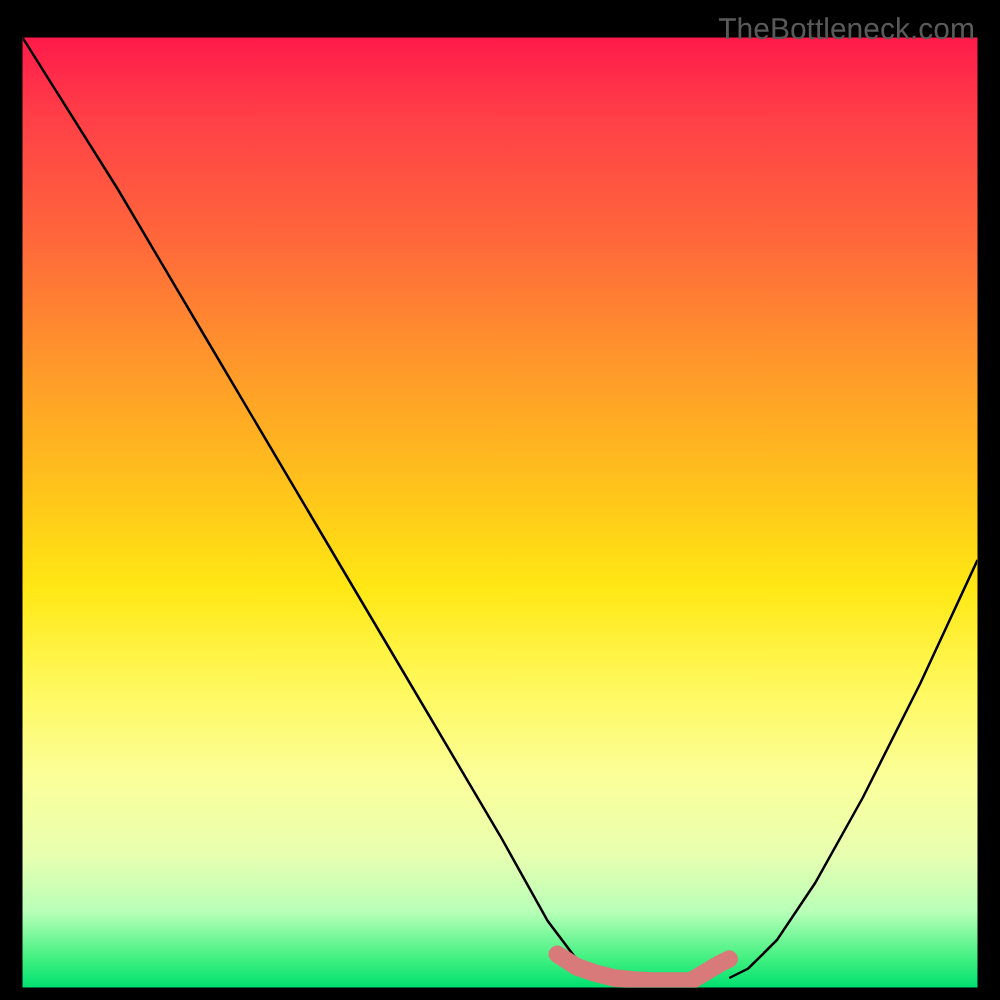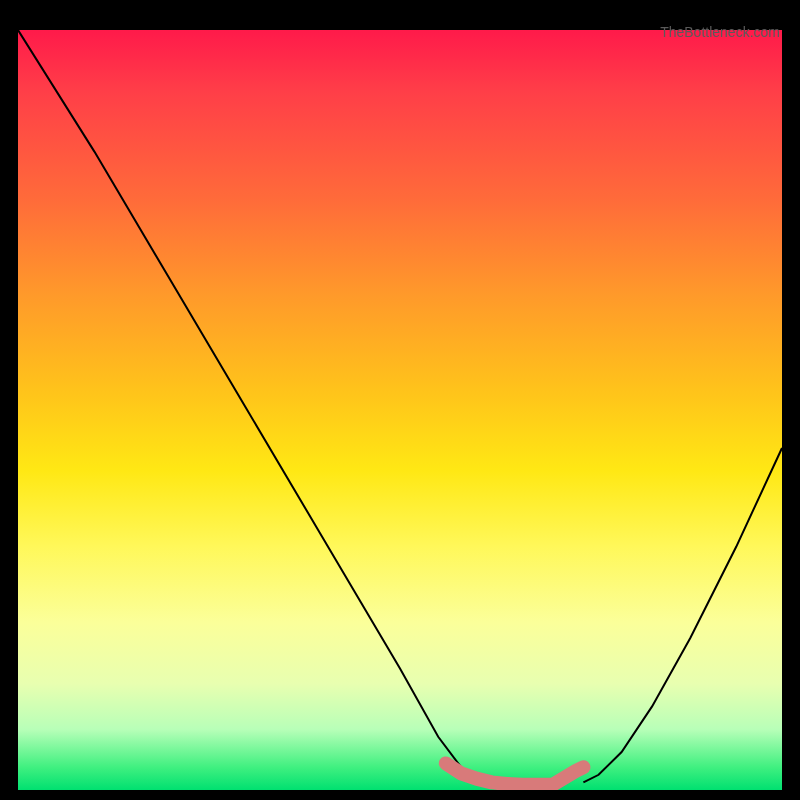--- a/index.html
+++ b/index.html
@@ -6,24 +6,24 @@
     margin: 0;
     padding: 0;
     width: 800px;
     height: 800px;
     background: #000;
     position: relative;
     font-family: Arial, sans-serif;
   }
   .watermark {
     position: absolute;
-    top: 24px;
+    top: 10px;
     right: 20px;
     color: #5a5a5a;
-    font-size: 14px;
+    font-size: 24px;
     font-weight: 500;
     z-index: 10;
     margin-left: 20px;
   }
   .plot-area {
     position: absolute;
     left: 18px;
     top: 30px;
     width: 764px;
     height: 760px;

